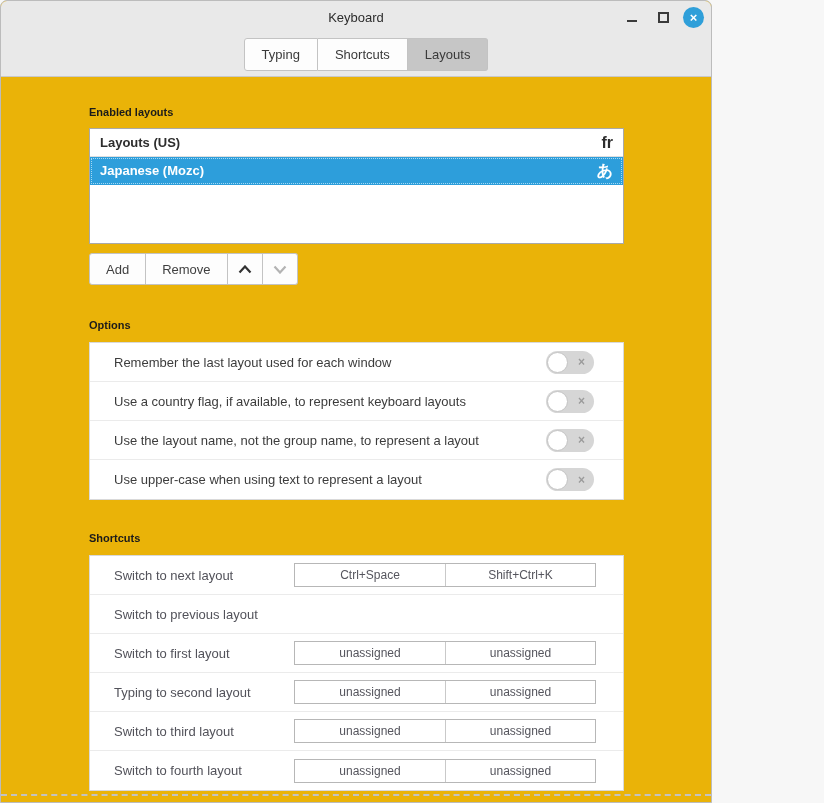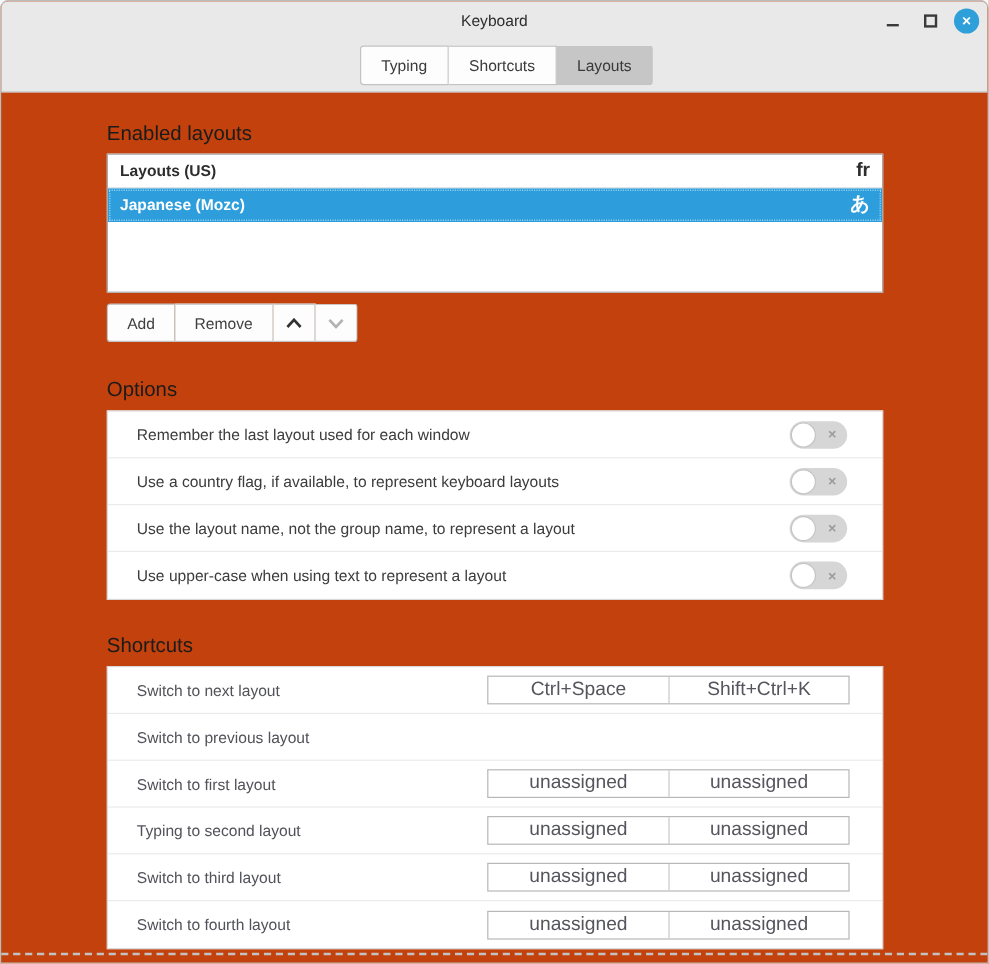--- a/index.html
+++ b/index.html
@@ -3,25 +3,25 @@
 <meta charset="utf-8">
 <style>
   * { margin:0; padding:0; box-sizing:border-box; }
   html, body { width:824px; height:803px; }
   body {
     font-family:"Liberation Sans", sans-serif;
     background:#f7f7f7;
     overflow:hidden;
   }
   .window {
-    width:824px; height:803px;
+    width:712px; height:803px;
     border:1px solid #bcbcbc;
     border-radius:7px 7px 0 0;
     overflow:hidden;
-    background:#c2410c;
+    background:#eab308;
   }
 
   
   .header { height:76px; background:#e9e9e9; border-bottom:1px solid #c9c9c9; }
   .titlebar { height:32px; position:relative; display:flex; align-items:center; justify-content:center; }
   .title { font-size:13px; color:#2d2d2d; }
   .win-controls { position:absolute; right:7px; top:0; height:32px; display:flex; align-items:center; gap:9px; }
   .win-btn { width:22px; height:22px; display:flex; align-items:center; justify-content:center; cursor:default; }
   .min-glyph { width:10px; border-top:2px solid #3a3a3a; margin-top:8px; }
   .max-glyph { width:11px; height:11px; border:2px solid #3a3a3a; }
@@ -32,21 +32,21 @@
   .tabs { display:flex; justify-content:center; margin-top:5px;padding-left:20px; }
   .tab { background:#fdfdfd; border:1px solid #c3c3c3; height:33px; padding:0 17px;
          display:flex; align-items:center; font-size:13px; color:#3a3a3a; }
   .tab + .tab { border-left:none; }
   .tab:first-child { border-radius:3px 0 0 3px; }
   .tab:last-child  { border-radius:0 3px 3px 0; }
   .tab.active { background:#c6c6c6; }
 
   
   main { padding:0 87px 0 88px; }
-  .section-heading { font-size:17px; font-weight:normal; color:#1b1b1b; line-height:16px; }
+  .section-heading { font-size:11px; font-weight:bold; color:#1b1b1b; line-height:16px; }
   .h-layouts { margin-top:27px; }
   .h-options { margin-top:32px; }
   .h-shortcuts { margin-top:30px; }
 
   
   .layout-list { margin-top:8px; height:116px; background:#ffffff; border:1px solid #a9a9a9; }
   .layout-row { height:28px; display:flex; align-items:center; padding:0 10px;
                 border-bottom:1px solid #dedede; font-size:13px; font-weight:bold; color:#2d2d2d; }
   .layout-row.selected { background:#2d9edb; color:#ffffff; border-bottom-color:#2d9edb;
                          outline:1px dotted #a5d9f3; outline-offset:-2px; }
@@ -75,21 +75,21 @@
                   background:#ffffff; border:1px solid #c4c4c4; }
   .toggle .off-x { position:absolute; right:9px; top:50%; transform:translateY(-50%);
                    color:#9b9b9b; font-size:12px; font-weight:bold; line-height:1; }
 
   
   .shortcut-row { height:39px; display:flex; align-items:center; padding:0 27px 0 24px; border-bottom:1px solid #ebebeb; }
   .shortcut-row:last-child { border-bottom:none; }
   .shortcut-label { font-size:13px; color:#52525a; }
   .binding-group { margin-left:auto; display:flex; border:1px solid #b7b7b7; background:#ffffff; }
   .binding-cell { width:150px; height:22px; display:flex; align-items:center; justify-content:center;
-                  font-size:16px; color:#55555d; cursor:default; }
+                  font-size:12px; color:#55555d; cursor:default; }
   .binding-cell + .binding-cell { border-left:1px solid #c9c9c9;text-align:right; }
 
   
   .bottom-dash { margin-top:3px; border-top:2px dashed #c2c2c2; }
 
   svg.chev { display:block; }
 </style>
 </head>
 <body>
 

